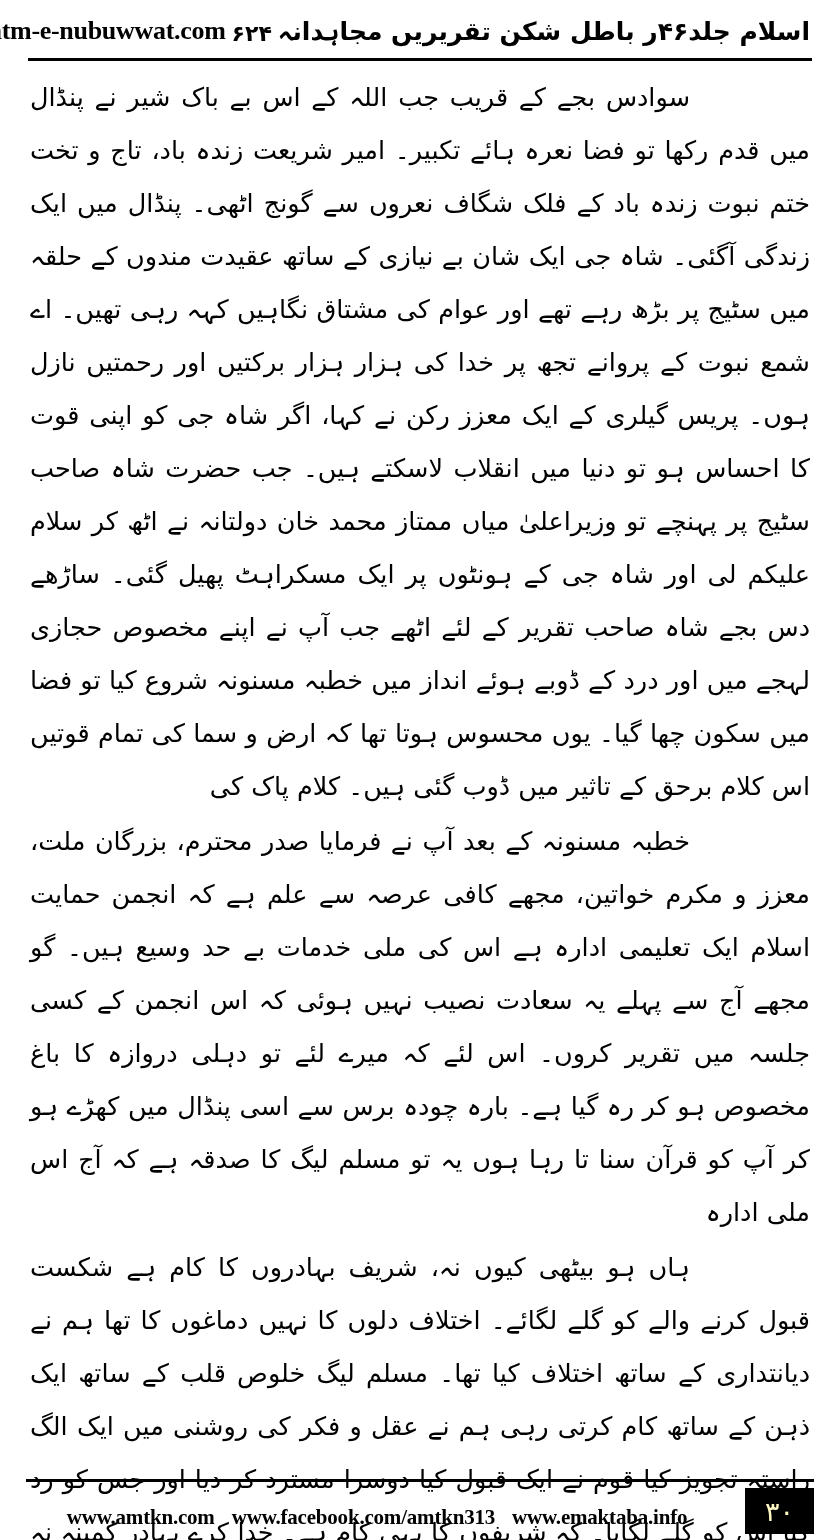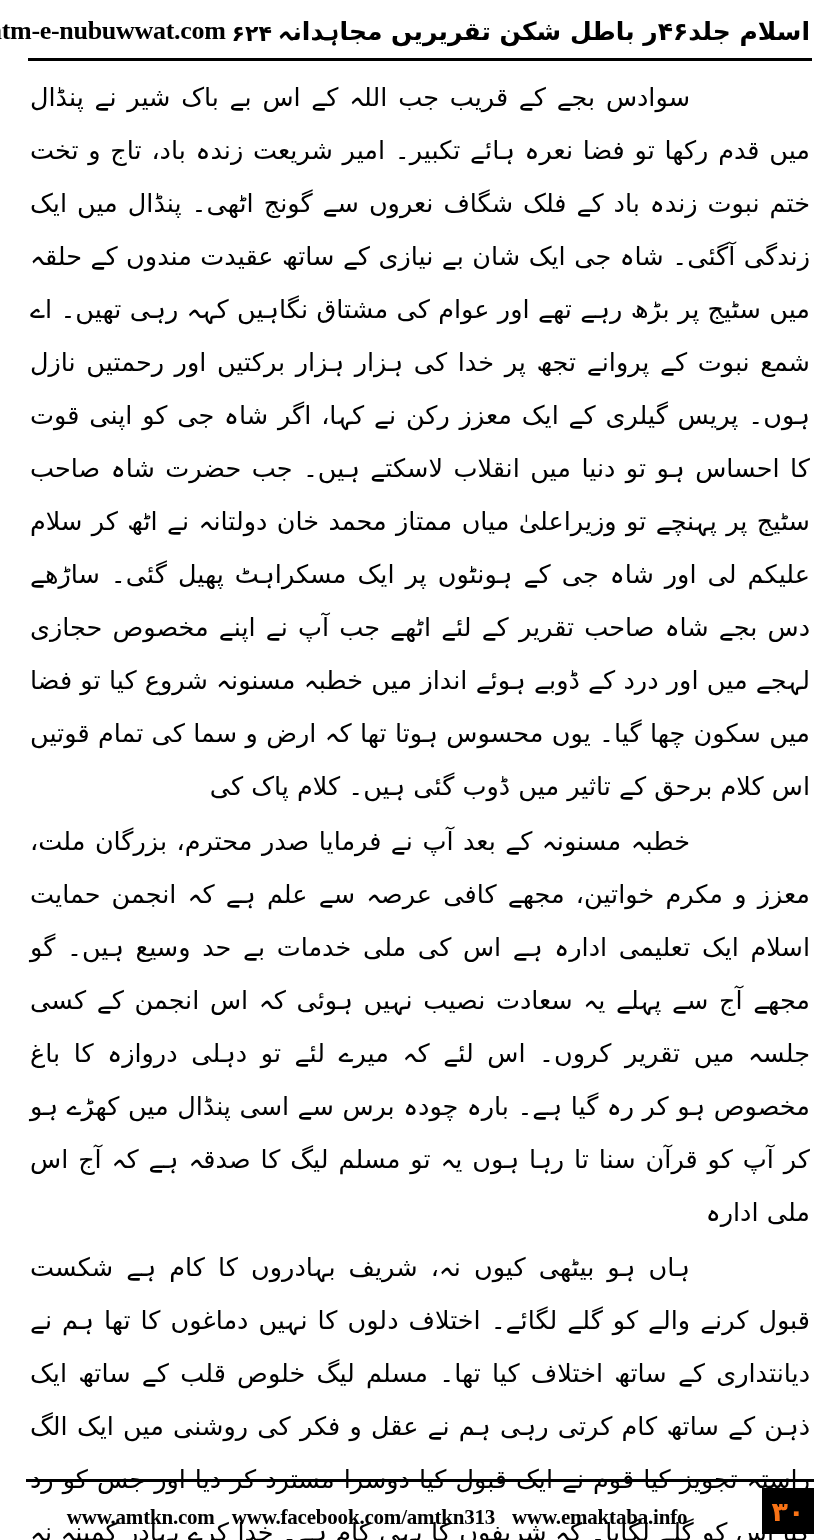--- a/index.html
+++ b/index.html
@@ -86,30 +86,30 @@
     position: absolute;
     left: 26px;
     right: 26px;
     bottom: 58px;
     border-top: 3px solid #000;
   }
   .page-number-box {
     position: absolute;
     right: 26px;
     bottom: 6px;
-    width: 52px;
+    width: 69px;
     height: 46px;
     background: #000;
-    color: #f97316;
+    color: #fef9c3;
     display: flex;
     align-items: center;
     justify-content: center;
     font-family: "DejaVu Sans", sans-serif;
     font-size: 27px;
-    font-weight: 700;
+    font-weight: 400;
   }
   .footer-links {
     position: absolute;
     left: 26px;
     right: 112px;
     bottom: 10px;
     direction: ltr;
     text-align: center;
     font-family: "Liberation Serif", serif;
     font-size: 21px;

